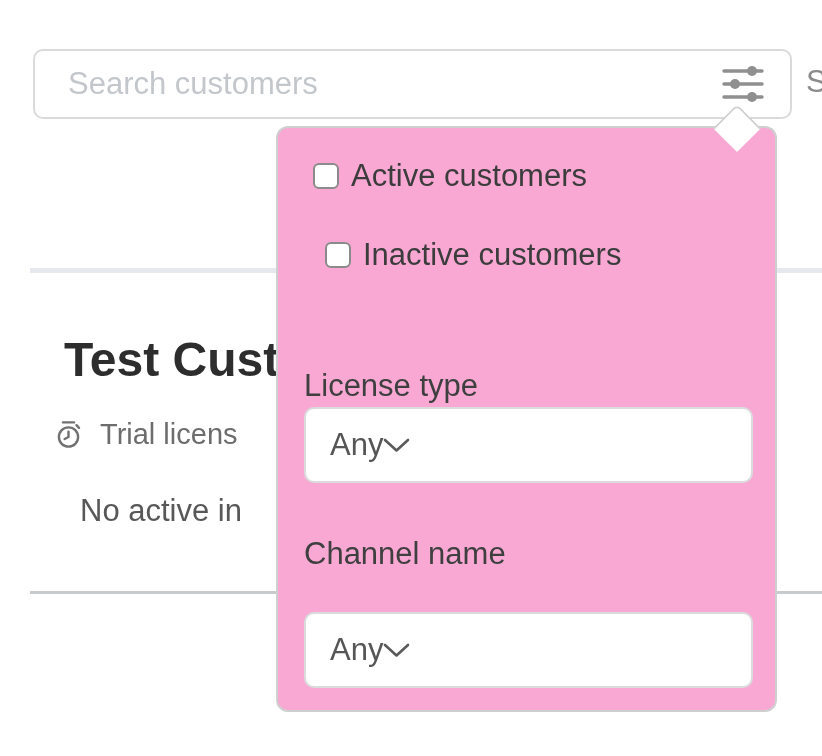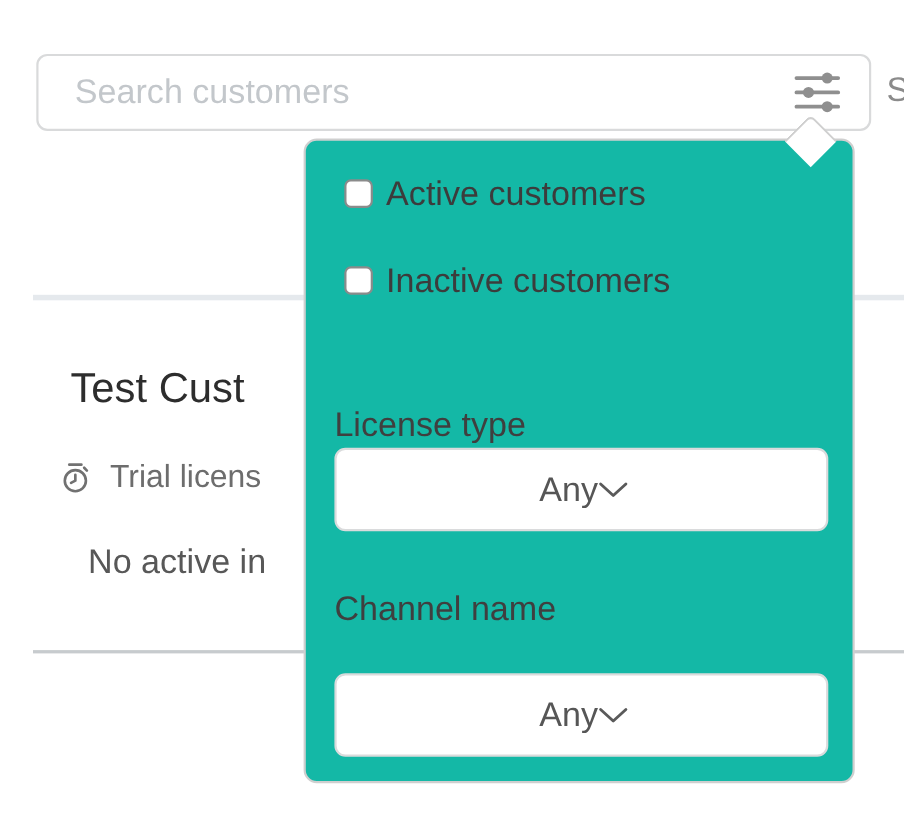--- a/index.html
+++ b/index.html
@@ -29,62 +29,62 @@
     color:#8b8b8b; white-space:nowrap;
   }
 
   
   .divider-top    { position:absolute; left:30px; top:268px; width:792px; height:5px; background:var(--divider-top,#e5e9ed); }
   .divider-bottom { position:absolute; left:30px; top:591px; width:792px; height:3px; background:var(--divider-bottom,#c7cbce); }
 
   
   .customer-name {
     position:absolute; left:64px; top:331px; margin:0;
-    font-size:38px; line-height:1.2; font-weight:400; color:#2d2d2d; white-space:nowrap;
+    font-size:48px; line-height:1.2; font-weight:700; color:#2d2d2d; white-space:nowrap;
   }
   .license-row {
     position:absolute; left:55px; top:418px; display:flex; align-items:center; gap:18px;
     font-size:29px; color:#6d6d6d; white-space:nowrap;
   }
   .status-text {
     position:absolute; left:64px; top:492px; font-size:31px; line-height:1.2;
     color:#585858; white-space:nowrap;margin-left:16px;
   }
 
   
   .popover {
     position:absolute; left:276px; top:126px; width:501px; height:586px;
-    box-sizing:border-box; background:#14b8a6;
+    box-sizing:border-box; background:#f9a8d4;
     border:2px solid var(--popover-border,#cfcfcf); border-radius:12px; z-index:5;
   }
   .caret {
     position:absolute; left:442px; top:-17px; width:32px; height:32px; background:#fff;
     border-top:2px solid var(--popover-border,#cfcfcf);
     border-left:2px solid var(--popover-border,#cfcfcf);
     transform:rotate(45deg); border-top-left-radius:6px;
   }
   .check-row {
     position:absolute; left:35px; display:flex; align-items:center; gap:12px;
     font-size:31px; color:#3c3c3c; cursor:pointer; white-space:nowrap;
   }
   .check-row.row-0 { top:30px; }
-  .check-row.row-1 { top:109px; }
+  .check-row.row-1 { top:109px;margin-left:12px; }
   .check-row input[type=checkbox] {
     appearance:none; -webkit-appearance:none; width:26px; height:26px; margin:0;
     border:2px solid #8b8b8b; border-radius:6px; background:#fff; box-sizing:border-box; cursor:pointer;
   }
   .field-label {
     position:absolute; left:26px; font-size:31px; line-height:1.2; color:#3f3f3f; white-space:nowrap;
   }
   .field-label.label-0 { top:202px;margin-top:37px; }
   .field-label.label-1 { top:407px; }
   .select {
     position:absolute; left:26px; width:449px; height:76px; box-sizing:border-box;
     border:2px solid #dadbdc; border-radius:10px; background:#fff;
-    display:flex; align-items:center; justify-content:center;
+    display:flex; align-items:center; justify-content:flex-start;
     padding:0 20px 0 24px; font-size:31px; color:#565656; cursor:pointer;
   }
   .select.select-0 { top:279px; }
   .select.select-1 { top:484px; }
 
   svg { display:block; }
 </style>
 </head>
 <body>
 

